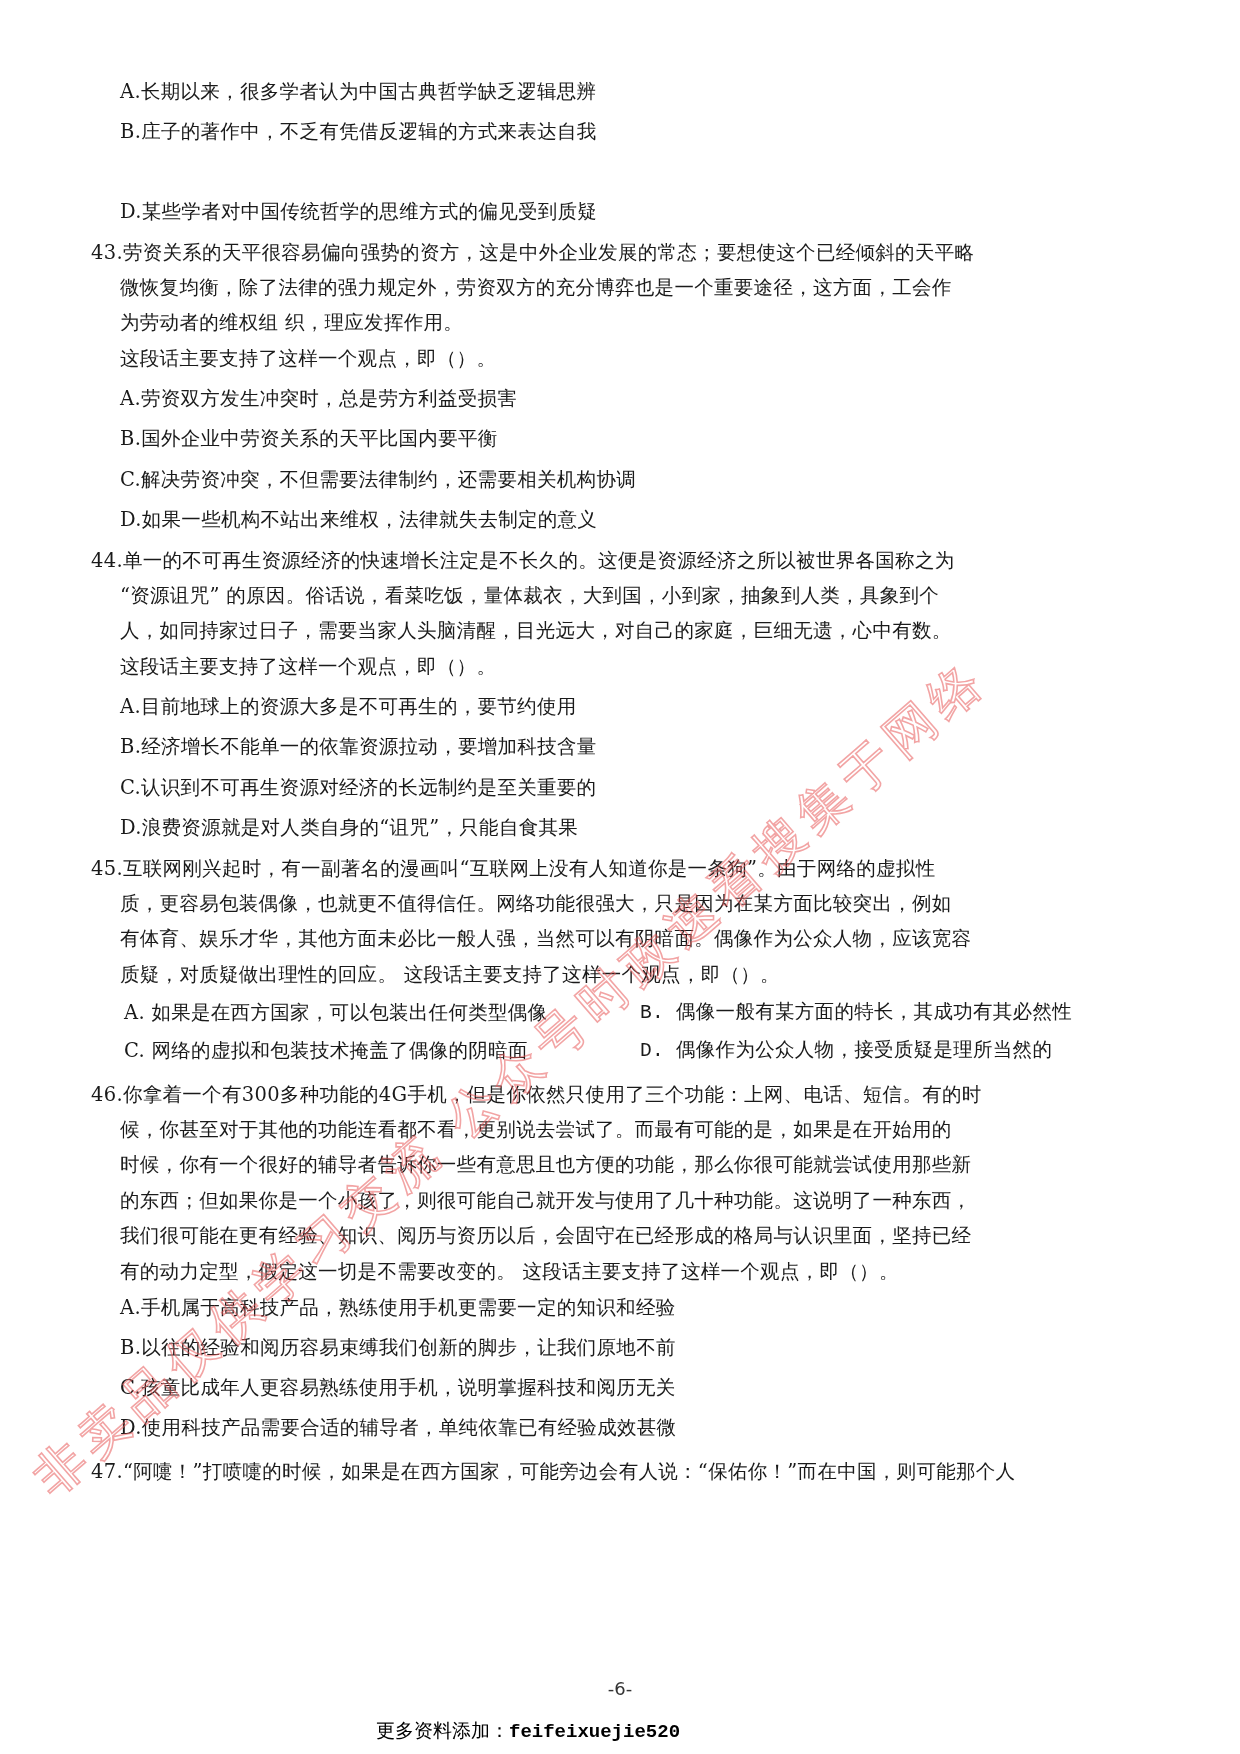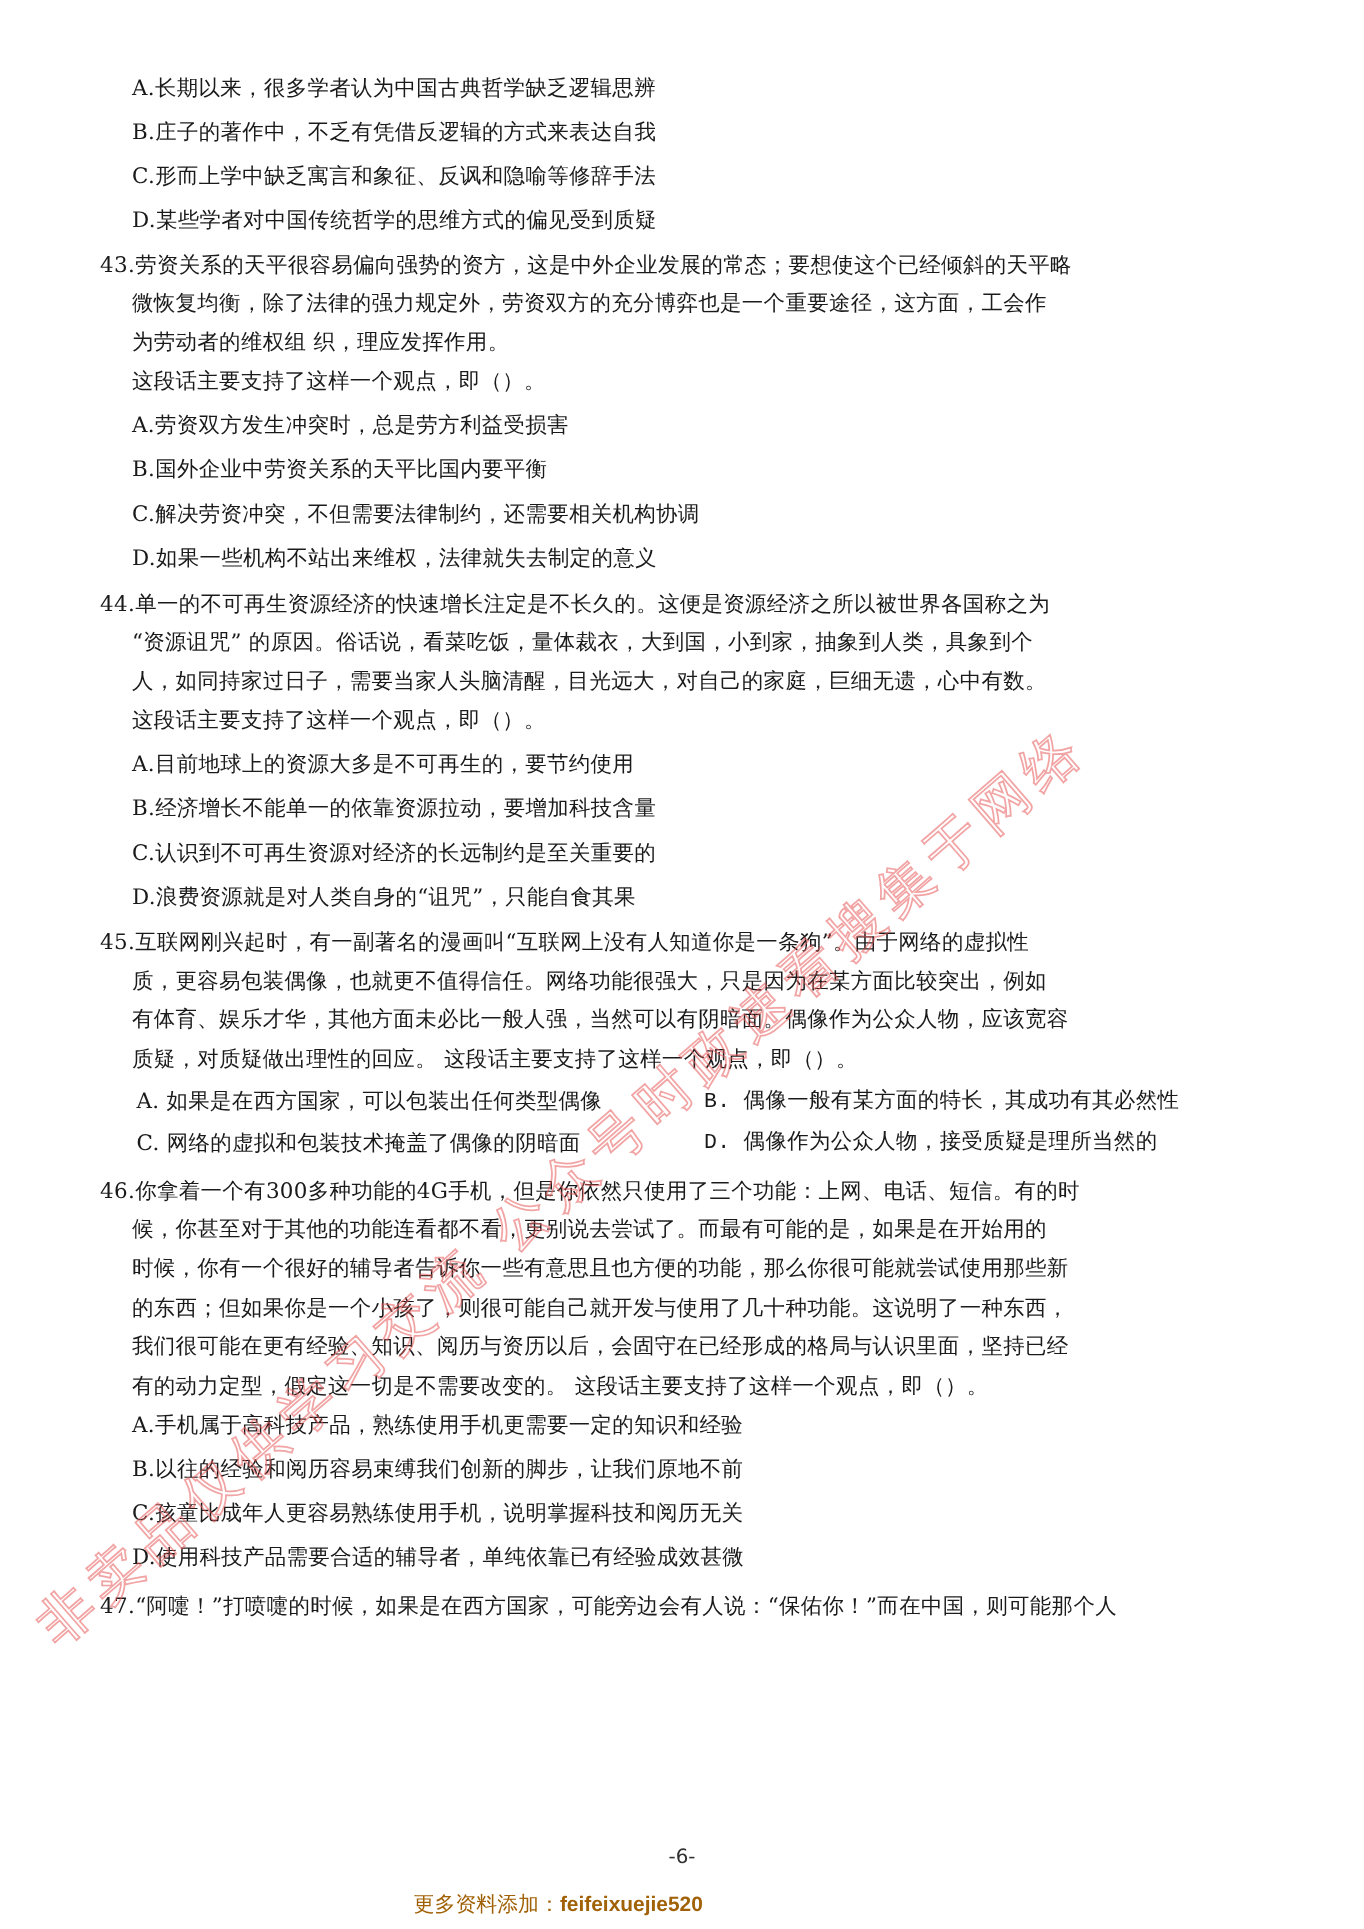--- a/index.html
+++ b/index.html
@@ -5,32 +5,33 @@
     html, body { margin: 0; padding: 0; background: #ffffff; }
     body {
       width: 1240px; height: 1754px; position: relative; overflow: hidden;
       font-family: "DejaVu Serif", "Liberation Serif", serif;
       color: #1a1a1a;
     }
     .page { position: absolute; left: 0; top: 0; width: 1240px; height: 1754px; }
     .line {
       position: absolute; font-size: 19.5px; line-height: 24px; white-space: nowrap;
       letter-spacing: 0.3px;
+      margin-top: 12px;
     }
     .opt { left: 120px; }
     .stem { left: 120px; }
     .qnum { left: 91px; }
     .col2 { left: 640px; font-family: Liberation Mono, monospace; }
     .page-num {
       position: absolute; top: 1678px; left: 0; width: 1240px; text-align: center;
       font-size: 18px; color: #333; font-family: "DejaVu Sans", sans-serif;
     }
     .footer {
       position: absolute; top: 1718px; left: 376px; font-size: 19px;
-      font-family: Liberation Sans, sans-serif; color: #a16207;
+      font-family: Liberation Mono, monospace; color: #000000;
     }
     .footer b { font-weight: bold; }
     .watermark {
       position: absolute; left: 0; top: 0; width: 1240px; height: 1754px;
       pointer-events: none; overflow: hidden;
     }
     .wm-text {
       position: absolute; left: 20px; top: 1460px;
       transform-origin: 0 0; transform: rotate(-41deg);
       font-family: "DejaVu Serif", serif; font-size: 50px; letter-spacing: 8px;
@@ -38,21 +39,20 @@
       white-space: nowrap;
     }
   </style>
 </head>
 <body>
 
 <div class="page">
 
   <div class="line opt" style="top:68px">A.长期以来，很多学者认为中国古典哲学缺乏逻辑思辨</div>
   <div class="line opt" style="top:108px">B.庄子的著作中，不乏有凭借反逻辑的方式来表达自我</div>
-  <div class="line opt" style="top:148px">C.形而上学中缺乏寓言和象征、反讽和隐喻等修辞手法</div>
   <div class="line opt" style="top:188px">D.某些学者对中国传统哲学的思维方式的偏见受到质疑</div>
 
   <div class="line qnum" style="top:229px"><span>43.</span><span>劳资关系的天平很容易偏向强势的资方，这是中外企业发展的常态；要想使这个已经倾斜的天平略</span></div>
   <div class="line stem" style="top:264px">微恢复均衡，除了法律的强力规定外，劳资双方的充分博弈也是一个重要途径，这方面，工会作</div>
   <div class="line stem" style="top:299px">为劳动者的维权组 织，理应发挥作用。</div>
   <div class="line stem" style="top:335px">这段话主要支持了这样一个观点，即（）。</div>
   <div class="line opt" style="top:375px">A.劳资双方发生冲突时，总是劳方利益受损害</div>
   <div class="line opt" style="top:415px">B.国外企业中劳资关系的天平比国内要平衡</div>
   <div class="line opt" style="top:456px">C.解决劳资冲突，不但需要法律制约，还需要相关机构协调</div>
   <div class="line opt" style="top:496px">D.如果一些机构不站出来维权，法律就失去制定的意义</div>

